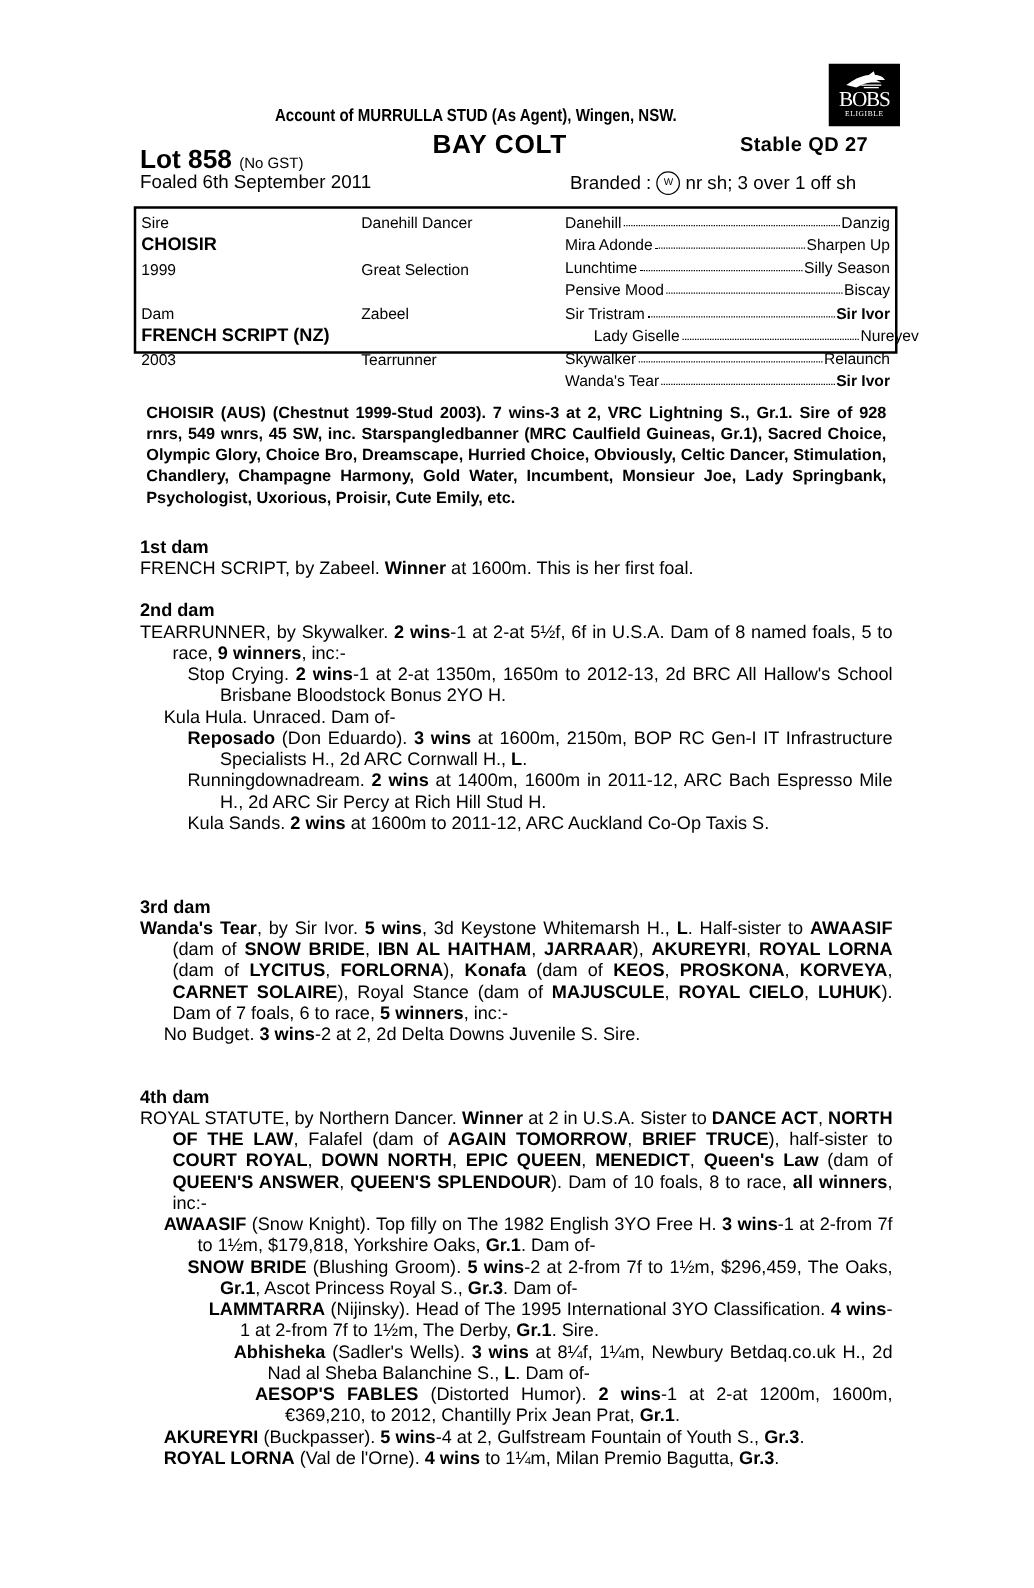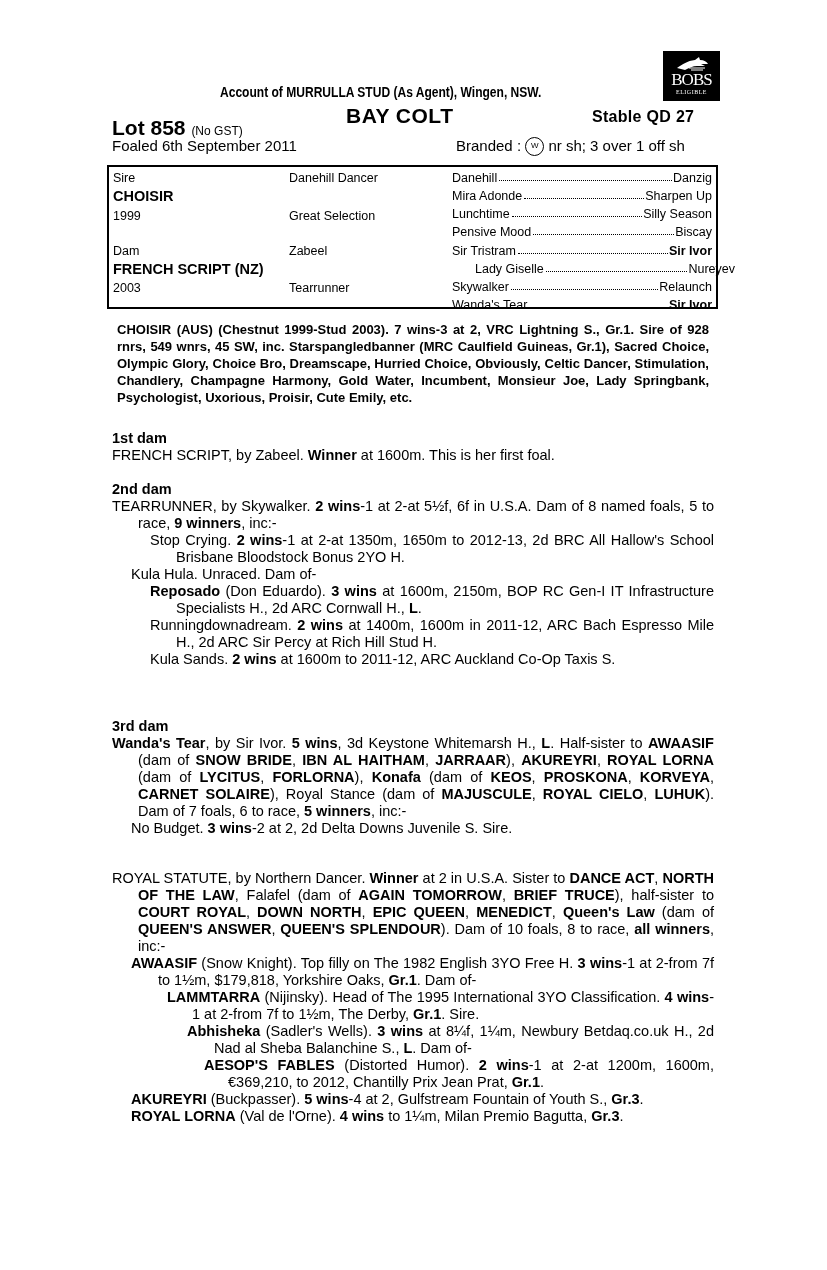--- a/index.html
+++ b/index.html
@@ -10,21 +10,21 @@
   .logo .bobs { position:absolute; left:0; right:0; top:20px; font-family:"Liberation Serif", serif; font-size:17px; letter-spacing:-1px; line-height:18px; }
   .logo .elig { position:absolute; left:0; right:0; top:38px; font-family:"Liberation Serif", serif; font-size:6px; letter-spacing:0.5px; }
   .account { left:220px; top:84px; font-size:14px; font-weight:bold; transform:scaleX(0.86); transform-origin:left top; white-space:nowrap; }
   .lot { left:112px; top:116px; font-size:21px; font-weight:900; white-space:nowrap; }
   .lot .gst { font-size:12px; font-weight:normal; }
   .colt { left:346px; top:104px; font-size:21px; font-weight:900; letter-spacing:0.5px; }
   .stable { left:592px; top:108px; font-size:16px; font-weight:bold; letter-spacing:0.3px; }
   .foaled { left:112px; top:137px; font-size:15px; }
   .branded { left:456px; top:137px; font-size:15px; white-space:nowrap; }
   .brandmark { display:inline-block; width:17px; height:17px; border:1px solid #000; border-radius:50%; font-size:8px; text-align:center; line-height:16px; vertical-align:3px; }
-  .ped { left:107px; top:165px; width:611px; height:144px; border:2px solid #000; box-sizing:border-box; }
+  .ped { left:107px; top:165px; width:611px; height:118px; border:2px solid #000; box-sizing:border-box; }
   .ped .c { position:absolute; font-size:12.5px; white-space:nowrap; }
   .ped .big { font-size:14.5px; font-weight:900; }
   .ped .gd { position:absolute; left:343px; width:260px; font-size:12.5px; display:flex; white-space:nowrap; }
   .ped .gd .dots { flex:1; border-bottom:1px dotted #000; margin:0 1px 4px 2px; }
   .ped .gd .b { font-weight:900; }
   .summary { left:117px; top:321px; width:592px; font-size:13px; font-weight:900; line-height:17px; text-align:justify; }
   .sec { left:112px; width:602px; font-size:14.5px; line-height:17px; }
   .hdr { font-weight:900; font-size:14.5px; display:block; }
   .p { text-align:justify; display:block; }
   .p0 { padding-left:26px; text-indent:-26px; }
@@ -128,21 +128,23 @@
       <span class="p p2"><b>Reposado</b><span> (Don Eduardo). </span><b>3 wins</b><span> at 1600m, 2150m, BOP RC Gen-I IT Infrastructure Specialists H., 2d ARC Cornwall H., </span><b>L</b><span>.</span></span>
       <span class="p p2"><span>Runningdownadream. </span><b>2 wins</b><span> at 1400m, 1600m in 2011-12, ARC Bach Espresso Mile H., 2d ARC Sir Percy at Rich Hill Stud H.</span></span>
       <span class="p p2"><span>Kula Sands. </span><b>2 wins</b><span> at 1600m to 2011-12, ARC Auckland Co-Op Taxis S.</span></span>
     </div>
     <div class="abs sec" style="top: 718px;">
       <span class="hdr">3rd dam</span>
       <span class="p p0"><b>Wanda's Tear</b><span>, by Sir Ivor. </span><b>5 wins</b><span>, 3d Keystone Whitemarsh H., </span><b>L</b><span>. Half-sister to </span><b>AWAASIF</b><span> (dam of </span><b>SNOW BRIDE</b><span>, </span><b>IBN AL HAITHAM</b><span>, </span><b>JARRAAR</b><span>), </span><b>AKUREYRI</b><span>, </span><b>ROYAL LORNA</b><span> (dam of </span><b>LYCITUS</b><span>, </span><b>FORLORNA</b><span>), </span><b>Konafa</b><span> (dam of </span><b>KEOS</b><span>, </span><b>PROSKONA</b><span>, </span><b>KORVEYA</b><span>, </span><b>CARNET SOLAIRE</b><span>), Royal Stance (dam of </span><b>MAJUSCULE</b><span>, </span><b>ROYAL CIELO</b><span>, </span><b>LUHUK</b><span>). Dam of 7 foals, 6 to race, </span><b>5 winners</b><span>, inc:-</span></span>
       <span class="p p1"><span>No Budget. </span><b>3 wins</b><span>-2 at 2, 2d Delta Downs Juvenile S. Sire.</span></span>
     </div>
     <div class="abs sec" style="top: 870px;">
+      <span class="hdr">4th dam</span>
       <span class="p p0"><span>ROYAL STATUTE, by Northern Dancer. </span><b>Winner</b><span> at 2 in U.S.A. Sister to </span><b>DANCE ACT</b><span>, </span><b>NORTH OF THE LAW</b><span>, Falafel (dam of </span><b>AGAIN TOMORROW</b><span>, </span><b>BRIEF TRUCE</b><span>), half-sister to </span><b>COURT ROYAL</b><span>, </span><b>DOWN NORTH</b><span>, </span><b>EPIC QUEEN</b><span>, </span><b>MENEDICT</b><span>, </span><b>Queen's Law</b><span> (dam of </span><b>QUEEN'S ANSWER</b><span>, </span><b>QUEEN'S SPLENDOUR</b><span>). Dam of 10 foals, 8 to race, </span><b>all winners</b><span>, inc:-</span></span>
       <span class="p p1"><b>AWAASIF</b><span> (Snow Knight). Top filly on The 1982 English 3YO Free H. </span><b>3 wins</b><span>-1 at 2-from 7f to 1½m, $179,818, Yorkshire Oaks, </span><b>Gr.1</b><span>. Dam of-</span></span>
+      <span class="p p2"><b>SNOW BRIDE</b><span> (Blushing Groom). </span><b>5 wins</b><span>-2 at 2-from 7f to 1½m, $296,459, The Oaks, </span><b>Gr.1</b><span>, Ascot Princess Royal S., </span><b>Gr.3</b><span>. Dam of-</span></span>
       <span class="p p3"><b>LAMMTARRA</b><span> (Nijinsky). Head of The 1995 International 3YO Classification. </span><b>4 wins</b><span>-1 at 2-from 7f to 1½m, The Derby, </span><b>Gr.1</b><span>. Sire.</span></span>
       <span class="p p4"><b>Abhisheka</b><span> (Sadler's Wells). </span><b>3 wins</b><span> at 8¼f, 1¼m, Newbury Betdaq.co.uk H., 2d Nad al Sheba Balanchine S., </span><b>L</b><span>. Dam of-</span></span>
       <span class="p p5"><b>AESOP'S FABLES</b><span> (Distorted Humor). </span><b>2 wins</b><span>-1 at 2-at 1200m, 1600m, €369,210, to 2012, Chantilly Prix Jean Prat, </span><b>Gr.1</b><span>.</span></span>
       <span class="p p1"><b>AKUREYRI</b><span> (Buckpasser). </span><b>5 wins</b><span>-4 at 2, Gulfstream Fountain of Youth S., </span><b>Gr.3</b><span>.</span></span>
       <span class="p p1"><b>ROYAL LORNA</b><span> (Val de l'Orne). </span><b>4 wins</b><span> to 1¼m, Milan Premio Bagutta, </span><b>Gr.3</b><span>.</span></span>
     </div>
   </div>
 
 </body></html>

